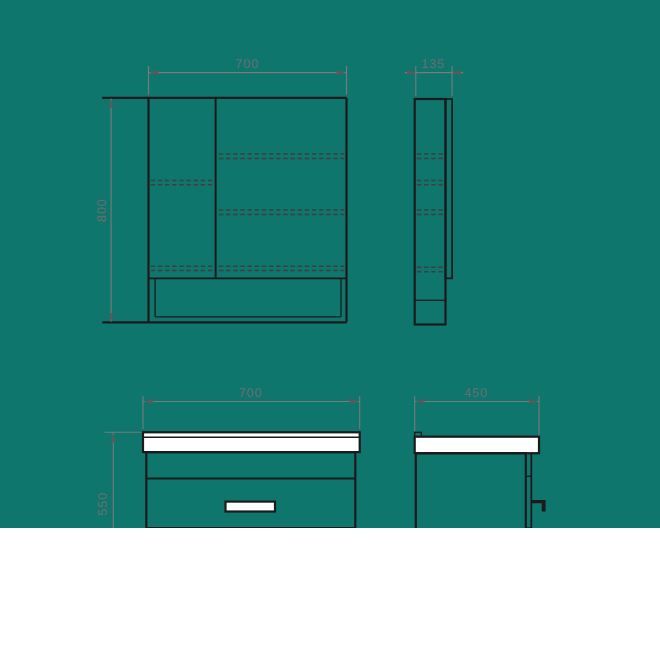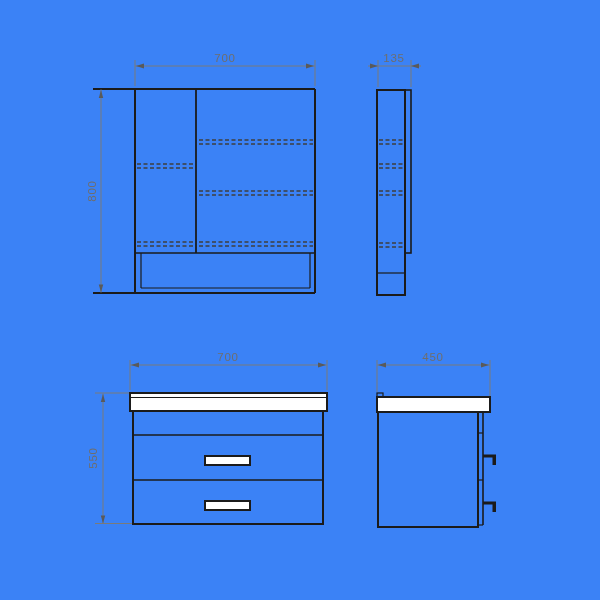--- a/index.html
+++ b/index.html
@@ -1,16 +1,16 @@
 <!DOCTYPE html>
 <html><head>
 <meta charset="utf-8">
 <style>
   html,body{margin:0;padding:0;background:#ffffff;}
-  .canvas{position:relative;width:600px;height:600px;background:#3b82f6;overflow:hidden;}
+  .canvas{position:relative;width:600px;height:480px;background:#0f766e;overflow:hidden;}
   svg{display:block;}
   .outline{stroke:#1b1b1b;fill:none;}
   .w2{stroke-width:2px;}
   .w16{stroke-width:1.6px;}
   .w12{stroke-width:1.2px;}
   .hidden-edge{stroke:#3f3f3f;stroke-width:1.4px;stroke-dasharray:4 2.5;fill:none;}
   .dim{stroke:#7a7a7a;stroke-width:1px;fill:none;}
   .arrow{fill:#5a5a5a;stroke:none;}
   .dim-label{font-family:"Liberation Sans",sans-serif;font-size:11.5px;letter-spacing:0.8px;fill:#6e6e6e;}
   .solid-fill{fill:#1b1b1b;stroke:none;}

